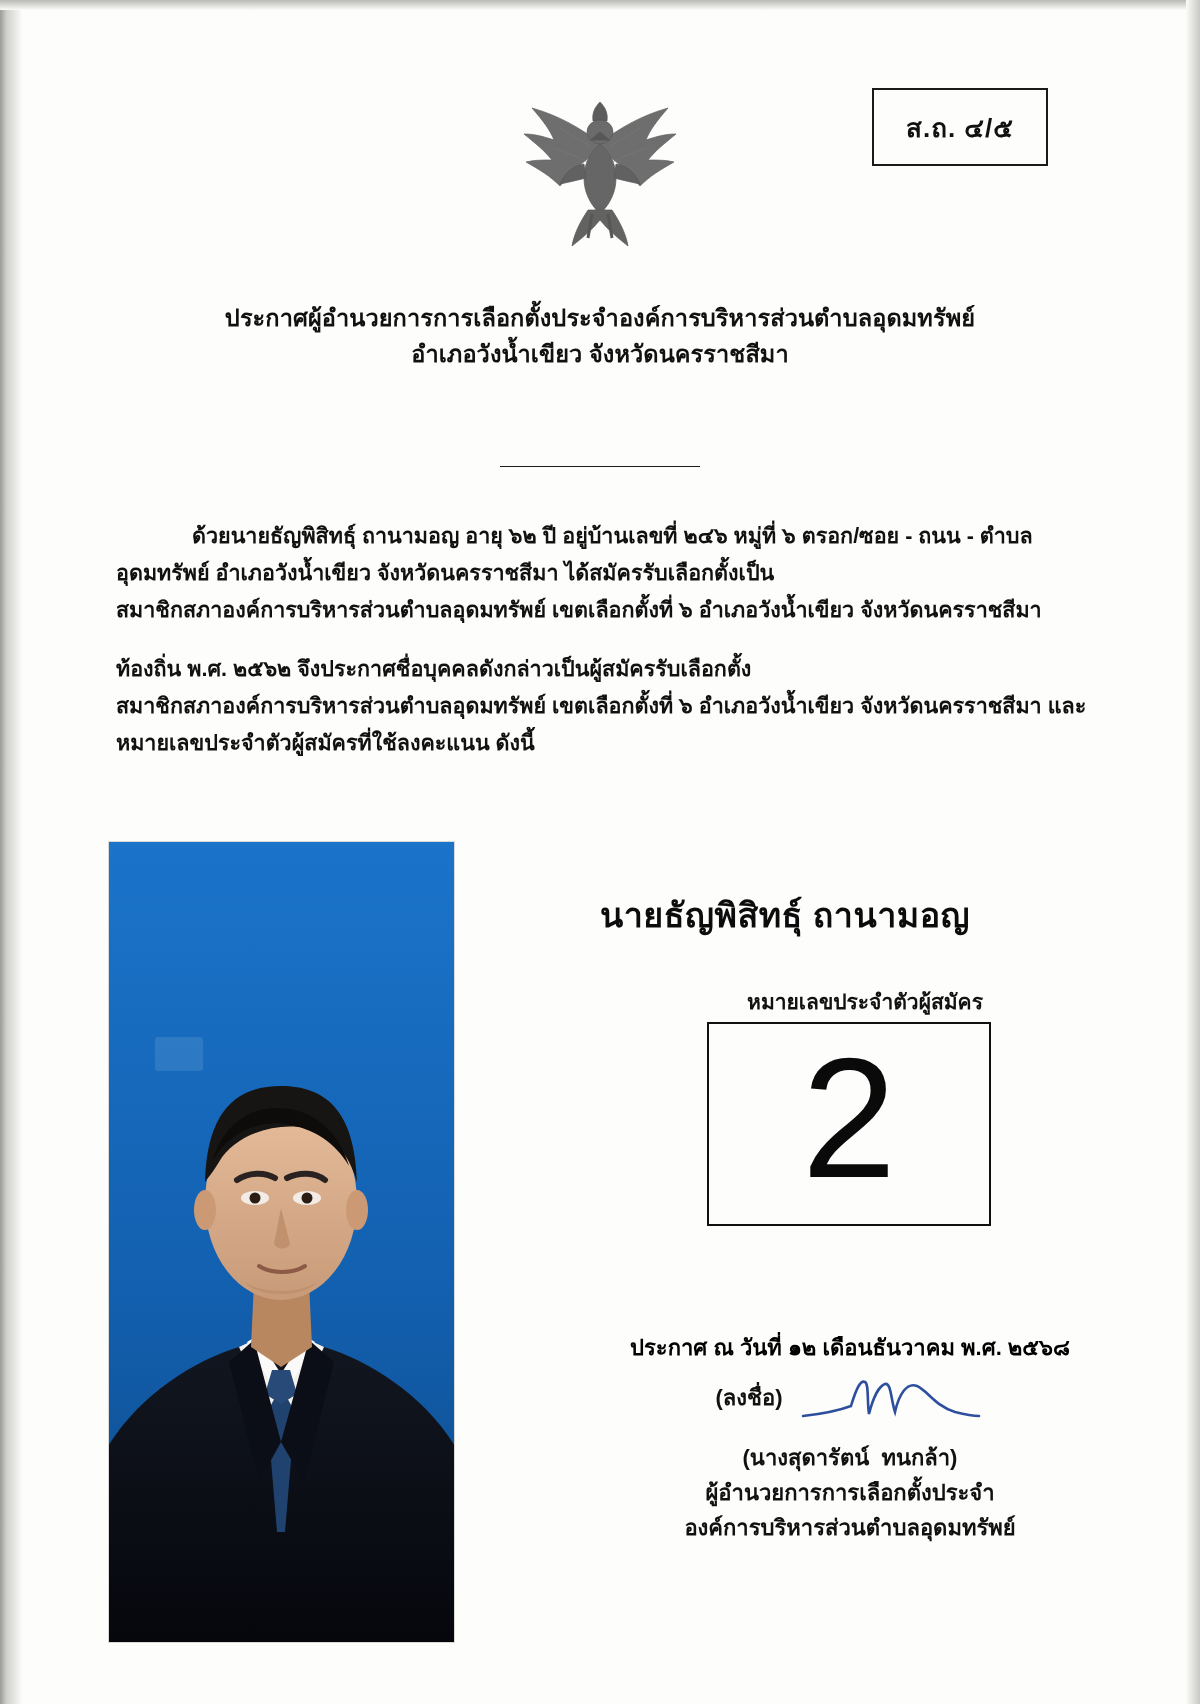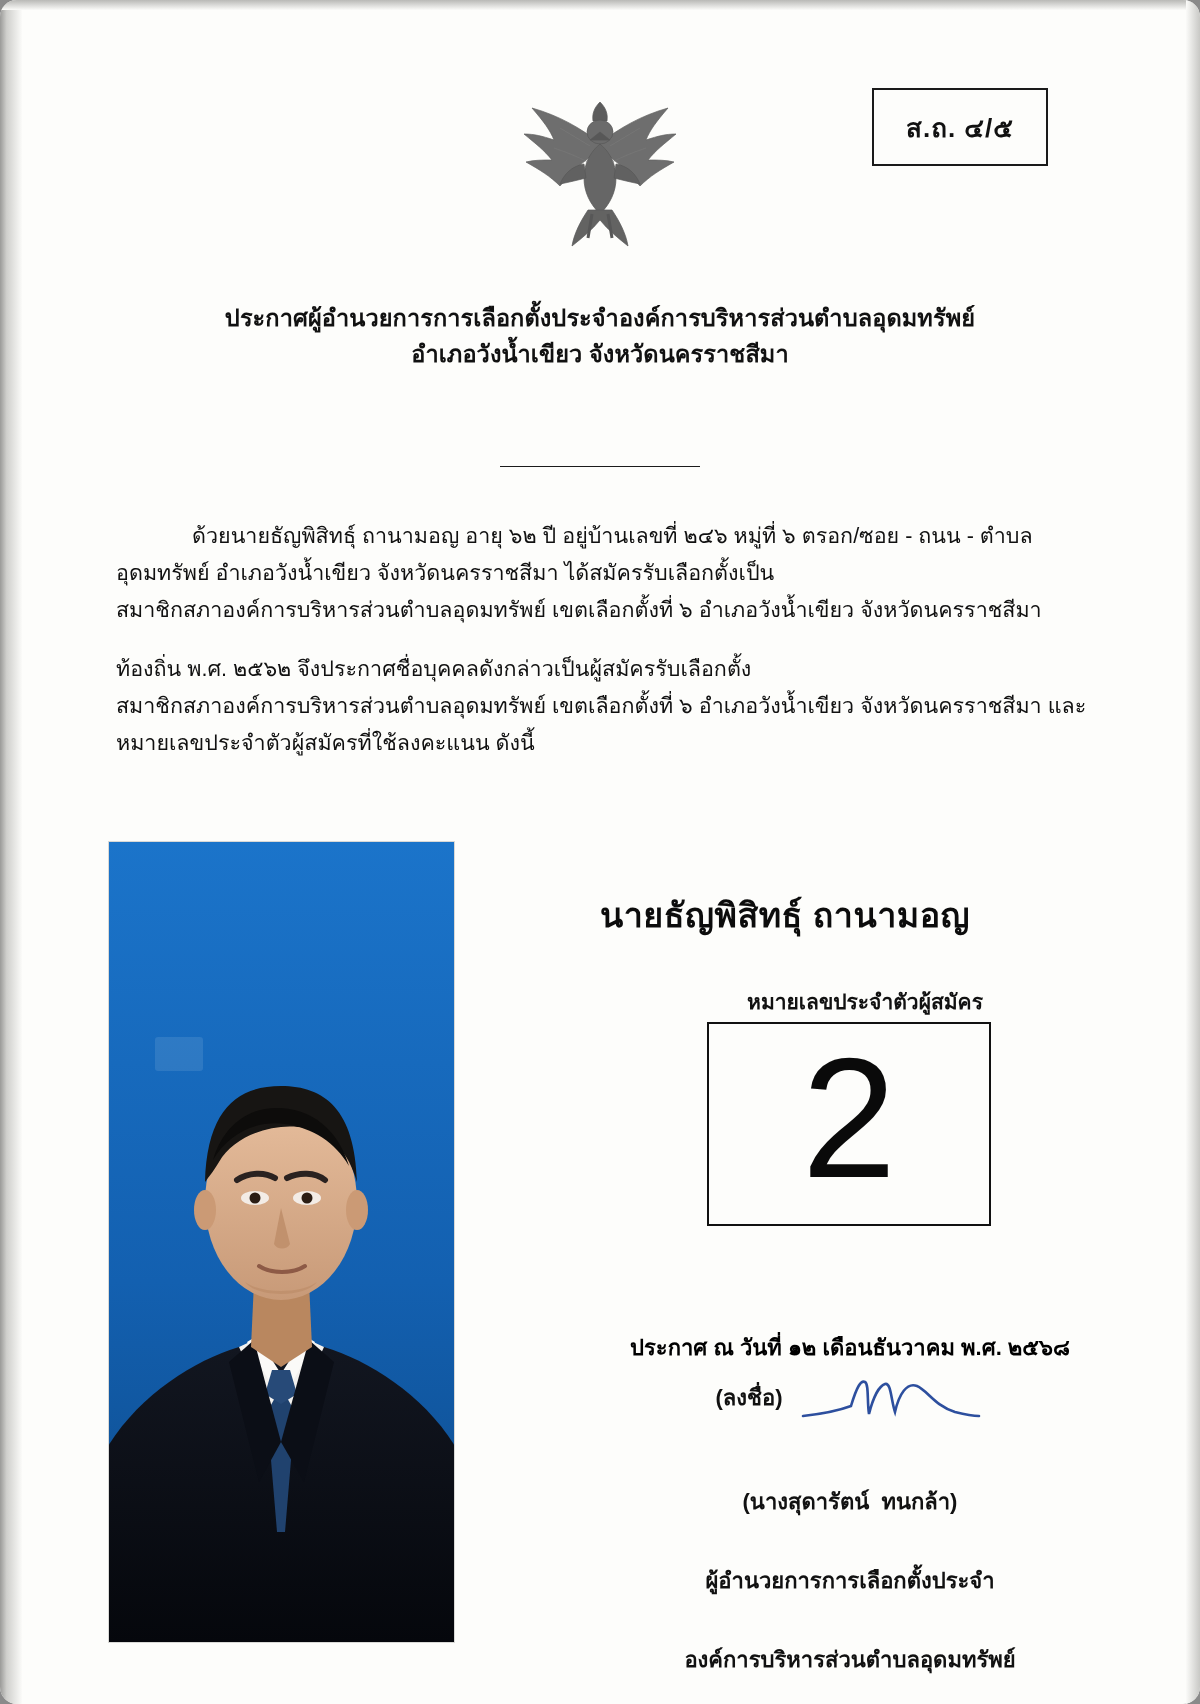--- a/index.html
+++ b/index.html
@@ -10,21 +10,20 @@
   body {
     font-family: "Liberation Sans", sans-serif;
   }
   .page {
     position: relative;
     width: 1200px;
     height: 1704px;
     background: #fdfdfb;
     overflow: hidden;
     box-sizing: border-box;
-    border-radius: 17px;
   }
   
   .scan-edge-left {
     position: absolute;
     left: 0; top: 0; bottom: 0;
     width: 22px;
     background: linear-gradient(to right, #9a9a98 0%, #cfcfcc 30%, #fbfbf9 100%);
   }
   .scan-edge-top {
     position: absolute;
@@ -96,21 +95,21 @@
   .body-text {
     position: absolute;
     left: 116px;
     right: 96px;
     top: 518px;
   }
   .para {
     font-size: 21.5px;
     color: #111;
     line-height: 1.72;
-    font-weight: normal;
+    font-weight: bold;
     margin-bottom: 22px;
   }
   .para .indent {
     display: inline-block;
     width: 76px;
   }
   .para > div { white-space: pre-wrap; }
 
   
   .photo {
@@ -210,21 +209,21 @@
     position: absolute;
     left: 560px;
     right: 60px;
     top: 1440px;
     text-align: center;
     font-size: 22px;
     font-weight: bold;
     color: #111;
     line-height: 1.6;
   }
-  .signer div { white-space: pre-wrap; margin-top: 44px; }
+  .signer div { white-space: pre-wrap; }
 </style>
 </head>
 <body>
 
 <div class="page">
 
   <div class="scan-edge-left"></div>
   <div class="scan-edge-top"></div>
   <div class="scan-edge-right"></div>
 

